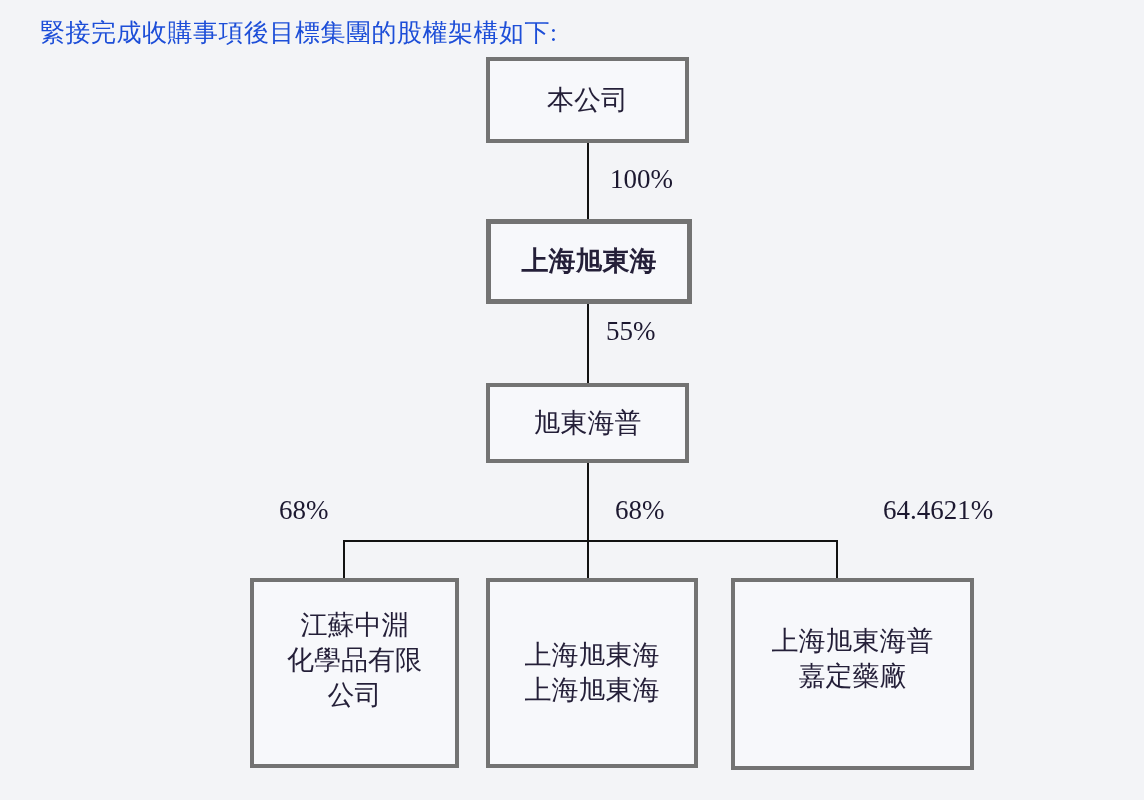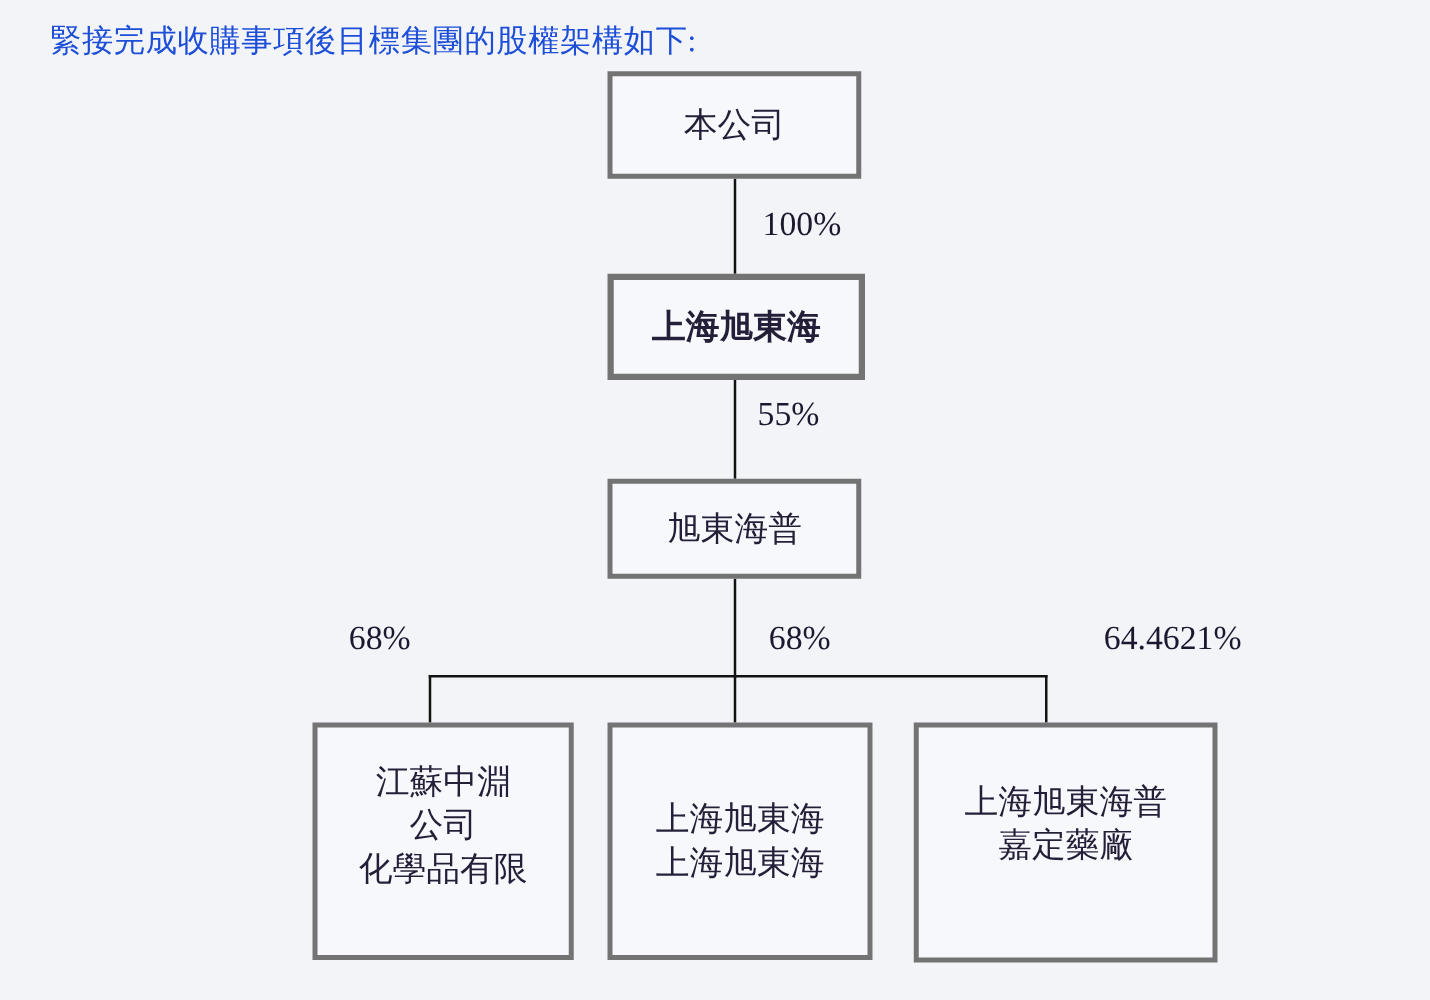--- a/index.html
+++ b/index.html
@@ -104,22 +104,22 @@
     <span>上海旭東海</span>
   </div>
 
   <div class="box node-xudong">
     <span>旭東海普</span>
   </div>
 
   <div class="box node-sub1 multiline">
     <div>
       <span>江蘇中淵</span>
+      <span>化學品有限</span>
       <span>公司</span>
-      <span>化學品有限</span>
     </div>
   </div>
 
   <div class="box node-sub2 multiline">
     <div>
       <span>上海旭東海</span>
       <span>上海旭東海</span>
     </div>
   </div>
 

